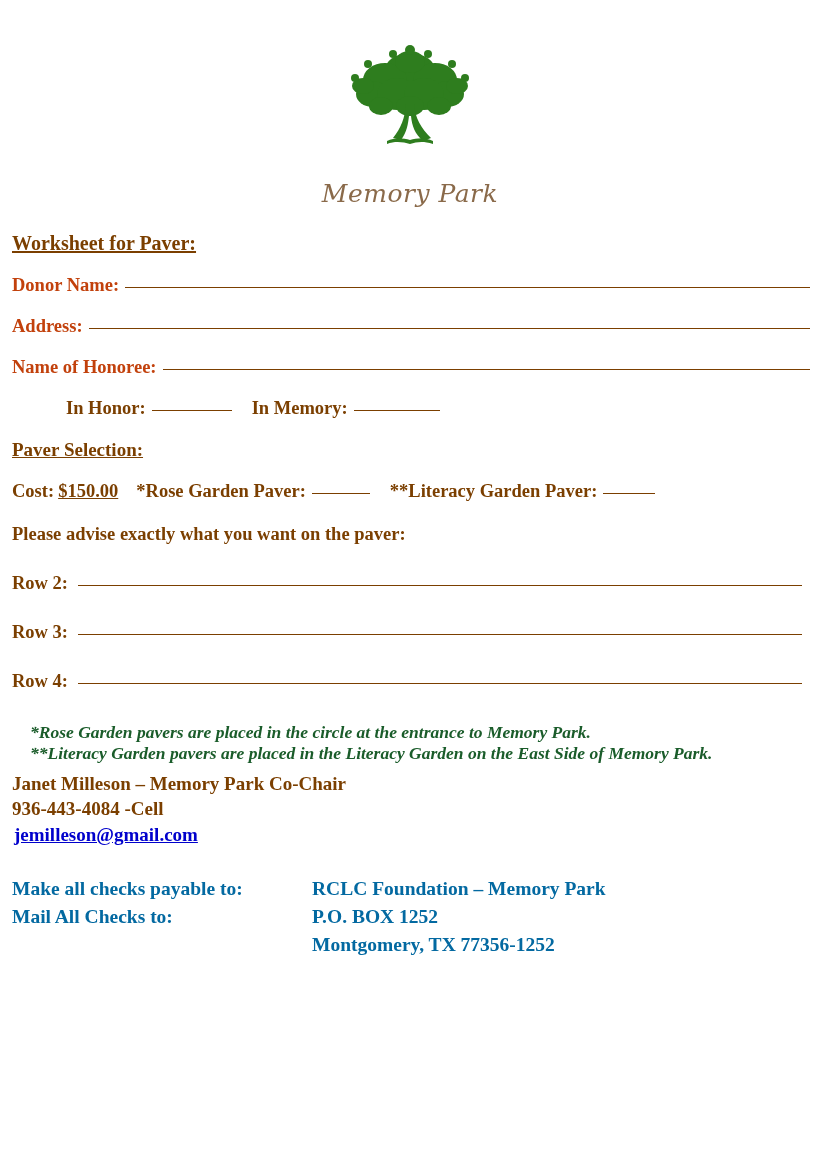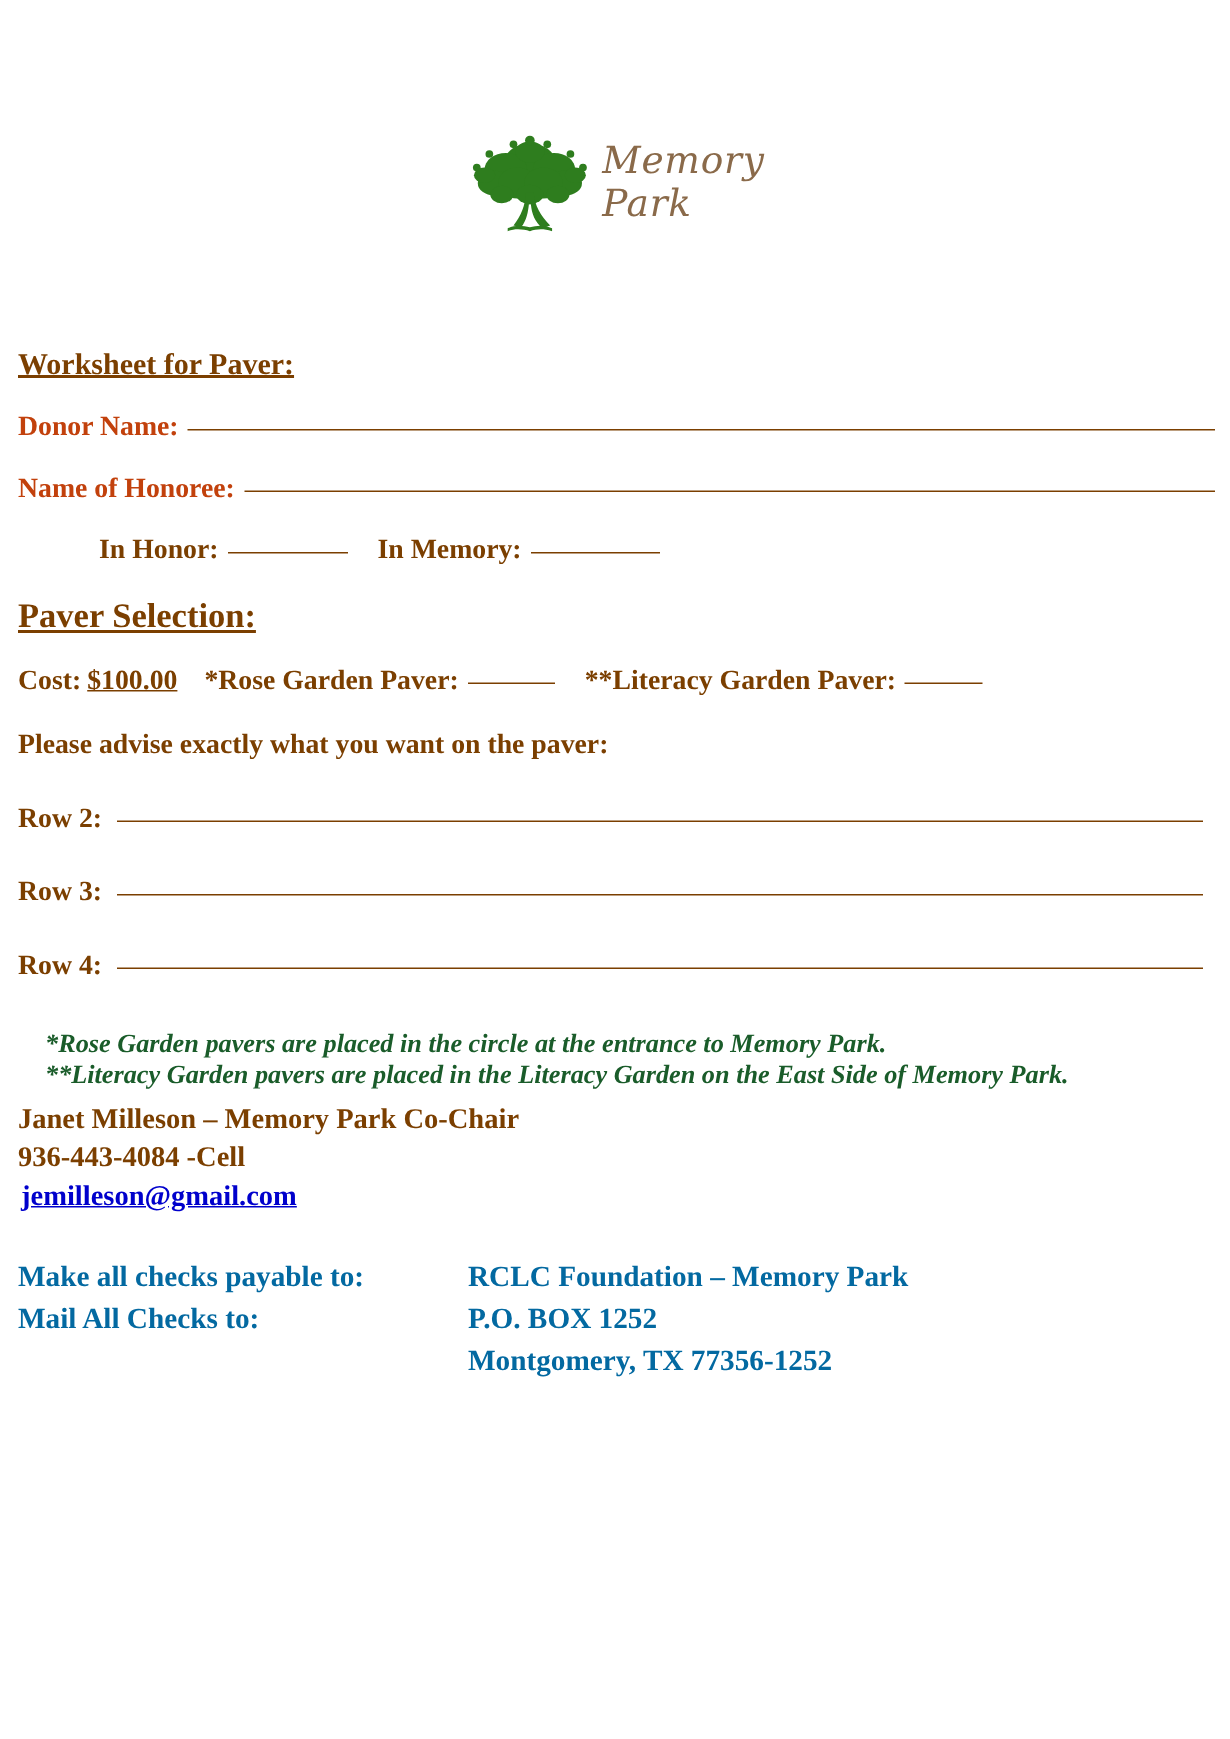--- a/index.html
+++ b/index.html
@@ -23,20 +23,21 @@
     position: relative;
   }
 
   
   .logo-block {
     width: 210px;
     height: 170px;
     margin: 38px auto 0 auto;
     background: #ffffff;
     display: flex;
+    flex-direction: column;
     align-items: center;
     justify-content: space-between;
   }
   .logo-svg {
     display: block;
     margin-top: 4px;
   }
   .logo-text {
     font-family: "DejaVu Serif", serif;
     font-style: italic;
@@ -48,21 +49,21 @@
 
   
   .title {
     font-size: 20px;
     font-weight: bold;
     text-decoration: underline;
     margin: 24px 0 0 2px;
     color: #7B3F00;
   }
   .subhead {
-    font-size: 23px;
+    font-size: 19px;
     font-weight: bold;
     text-decoration: underline;
     margin: 20px 0 0 2px;
     color: #7B3F00;
   }
 
   .field-row {
     display: flex;
     align-items: baseline;
     font-size: 18.5px;
@@ -257,40 +258,44 @@
   </div>
 
   <div class="title">Worksheet for Paver:</div>
 
   <div class="field-row">
     <span class="field-label">Donor Name:</span>
     <span class="rule"></span>
   </div>
 
 
+  <div class="field-row">
+    <span class="field-label">Address:</span>
+    <span class="rule"></span>
+  </div>
 
 
   <div class="field-row">
     <span class="field-label">Name of Honoree:</span>
     <span class="rule"></span>
   </div>
 
   <div class="honor-row">
     <span>In Honor:</span>
     <span class="u-short"></span>
     <span class="spacer-sm"></span>
     <span>In Memory:</span>
     <span class="u-short2"></span>
   </div>
 
   <div class="subhead">Paver Selection:</div>
 
   <div class="cost-row">
     <span>Cost:</span>
-    <span class="cost-value">$100.00</span>
+    <span class="cost-value">$150.00</span>
     <span class="spacer-sm"></span>
     <span>*Rose Garden Paver:</span>
     <span class="u-blank-a"></span>
     <span class="spacer-sm"></span>
     <span>**Literacy Garden Paver:</span>
     <span class="u-blank-b"></span>
   </div>
 
   <div class="advise">Please advise exactly what you want on the paver:</div>
 

